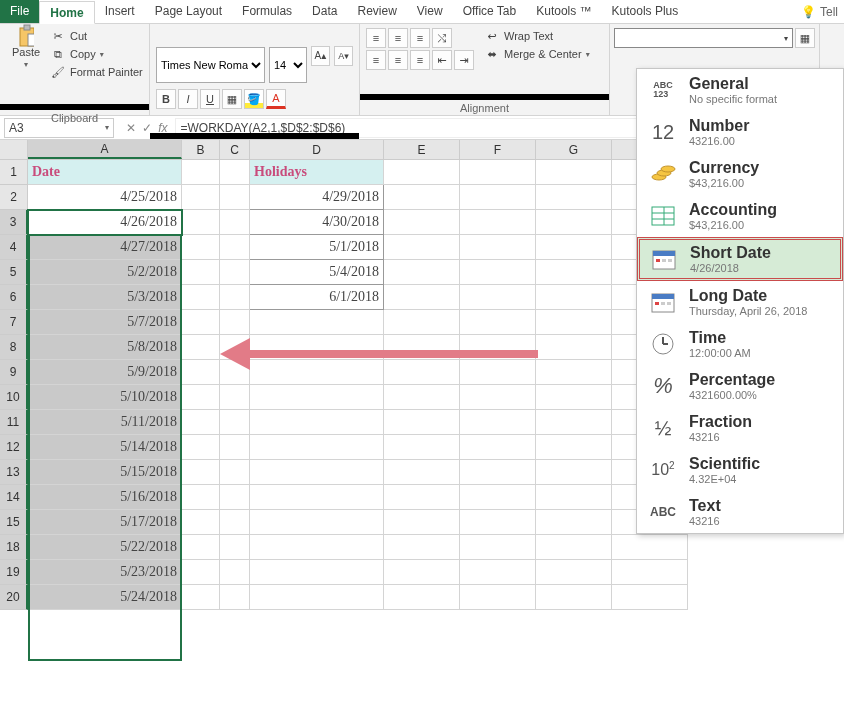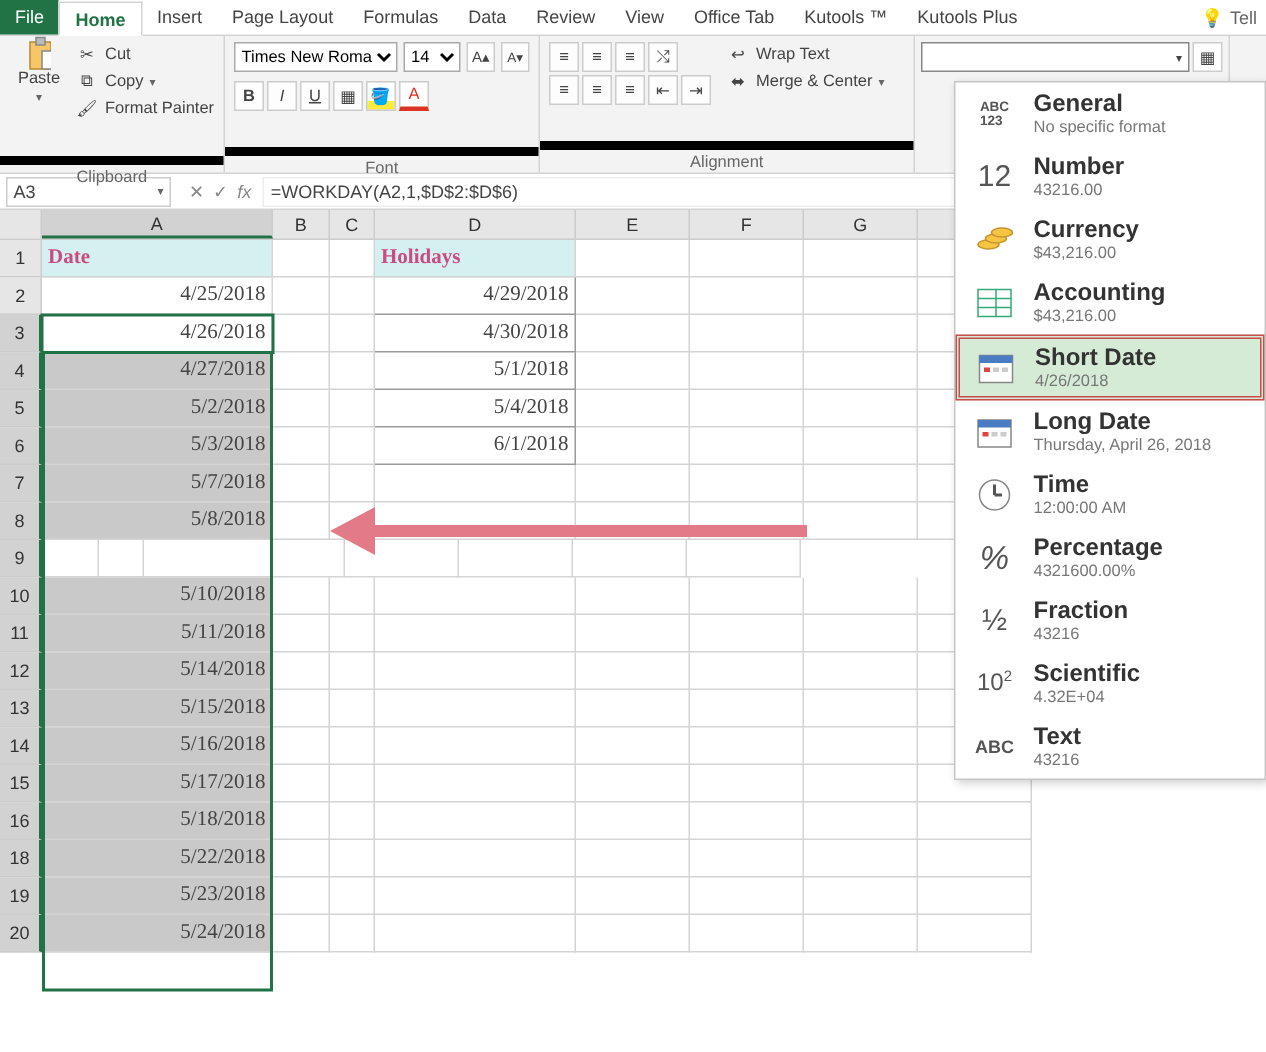--- a/index.html
+++ b/index.html
@@ -14,21 +14,21 @@
 
 
 .ribbon { display: flex; height: 92px; border-bottom: 1px solid #d4d4d4; background: #f3f3f3; }
 .group { border-right: 1px solid #d4d4d4; display: flex; flex-direction: column; position: relative; }
 .group-title { text-align: center; font-size: 11px; color: #666; padding: 2px 0 3px; border-top:6px solid #000000;margin-top:20px;}
 .group-body { flex: 1; display: flex; align-items: flex-start; padding: 4px 6px; gap: 4px; }
 .vbtn { display: flex; flex-direction: column; align-items: center; justify-content: center; width: 40px; gap: 2px; font-size: 11px; }
 .hstack { display: flex; flex-direction: column; gap: 2px; }
 .hrow { display: flex; align-items: center; gap: 4px; font-size: 11px; white-space: nowrap; }
 .ico { display: inline-flex; width: 16px; height: 16px; align-items: center; justify-content: center; }
-select.small, input.small { font-size: 11px; height: 20px; border: 1px solid #aaa; background: #fff; }
+select.small, input.small { font-size: 11px; height: 36px; border: 1px solid #aaa; background: #fff; margin-top: 19px; }
 .btnrow { display: flex; gap: 2px; }
 .sq { width: 20px; height: 20px; border: 1px solid #ccc; display: inline-flex; align-items: center; justify-content: center; font-size: 11px; background:#fdfdfd; }
 
 
 .fbar { display: flex; align-items: center; border-bottom: 1px solid #d4d4d4; height: 24px; background:#fff;}
 .namebox { width: 110px; border: 1px solid #ccc; height: 20px; margin: 0 4px; padding: 0 4px; display:flex; align-items:center; justify-content:space-between;}
 .fx-btns { display: flex; gap: 6px; padding: 0 8px; color: #888; }
 .formula { flex: 1; height: 20px; border: 1px solid #eee; padding: 0 4px; display:flex; align-items:center; font-family: "Calibri", sans-serif;}
 
 
@@ -50,21 +50,21 @@
 .colB { width: 38px; }
 .colC { width: 30px; }
 .colD { width: 134px; }
 .colE, .colF, .colG { width: 76px; }
 .colH { width: 76px; }
 
 
 .selrect { position:absolute; border:2px solid #217346; pointer-events:none; }
 
 
-.format-dd { position: absolute; right: 0; top: 54px; width: 208px; background: #fff; border: 1px solid #c6c6c6; box-shadow: 2px 2px 6px rgba(0,0,0,.2); z-index: 50; }
+.format-dd { position: absolute; right: 0; top: 68px; width: 208px; background: #fff; border: 1px solid #c6c6c6; box-shadow: 2px 2px 6px rgba(0,0,0,.2); z-index: 50; }
 .fmt-item { display: flex; align-items: center; gap: 10px; padding: 6px 10px; border-bottom: 0; cursor:pointer;}
 .fmt-item.sel { background: #d6ebd6; border: 1px solid #c94c4c; outline:1px solid #c94c4c; outline-offset:-3px;}
 .fmt-ico { width: 32px; height: 28px; display: flex; align-items: center; justify-content: center; font-size: 16px; color:#555; font-family: "Times New Roman", serif;}
 .fmt-txt .t1 { font-size: 16px; color: #333; font-weight:600;}
 .fmt-txt .t2 { font-size: 11px; color: #777; }
 .fmt-more { text-align: center; padding: 6px; font-size: 12px; color: #555; border-top:1px solid #eee; text-decoration:underline;}
 
 
 .arrow { position: absolute; z-index: 40; }
 .arrow-line { position:absolute; height: 8px; background:#e27b87; }
@@ -284,20 +284,21 @@
         <div class="cell colB"></div>
         <div class="cell colC"></div>
         <div class="cell colD"></div>
         <div class="cell colE"></div>
         <div class="cell colF"></div>
         <div class="cell colG"></div>
         <div class="cell colH"></div>
       </div>
       <div class="row">
         <div class="rowh sel">9</div>
+        <div class="cell colA r sel">5/9/2018</div>
         <div class="cell colB"></div>
         <div class="cell colC"></div>
         <div class="cell colD"></div>
         <div class="cell colE"></div>
         <div class="cell colF"></div>
         <div class="cell colG"></div>
         <div class="cell colH"></div>
       </div>
       <div class="row">
         <div class="rowh sel">10</div>
@@ -350,31 +351,20 @@
         <div class="cell colC"></div>
         <div class="cell colD"></div>
         <div class="cell colE"></div>
         <div class="cell colF"></div>
         <div class="cell colG"></div>
         <div class="cell colH"></div>
       </div>
       <div class="row">
         <div class="rowh sel">15</div>
         <div class="cell colA r sel">5/17/2018</div>
-        <div class="cell colB"></div>
-        <div class="cell colC"></div>
-        <div class="cell colD"></div>
-        <div class="cell colE"></div>
-        <div class="cell colF"></div>
-        <div class="cell colG"></div>
-        <div class="cell colH"></div>
-      </div>
-      <div class="row">
-        <div class="rowh sel">16</div>
-        <div class="cell colA r sel">5/18/2018</div>
         <div class="cell colB"></div>
         <div class="cell colC"></div>
         <div class="cell colD"></div>
         <div class="cell colE"></div>
         <div class="cell colF"></div>
         <div class="cell colG"></div>
         <div class="cell colH"></div>
       </div>
       <div class="row">
         <div class="rowh sel">18</div>

